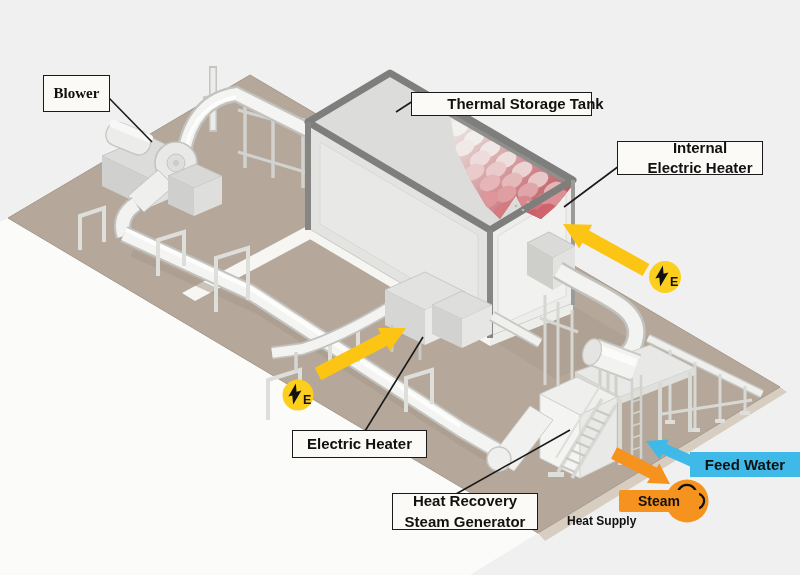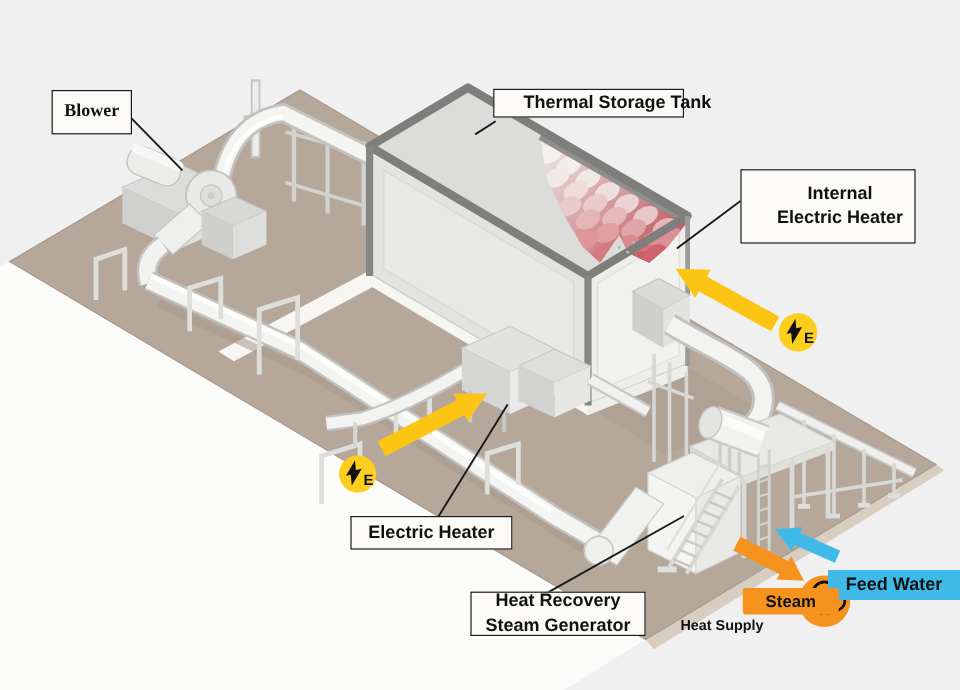--- a/index.html
+++ b/index.html
@@ -10,21 +10,21 @@
   html,body{margin:0;padding:0;background:#fff;}
   .stage{position:relative;width:800px;height:575px;overflow:hidden;
          font-family:"Liberation Sans",sans-serif;background:var(--background,#F0F0F0);}
   svg{position:absolute;left:0;top:0;}
   .label{position:absolute;box-sizing:border-box;border:1.6px solid var(--label_border,#1A1A1A);
          background:var(--label_bg,#FBFAF7);color:var(--ink,#111);
          display:flex;flex-direction:column;align-items:center;justify-content:center;
          font-weight:bold;font-size:15px;line-height:1.35;text-align:center;white-space:nowrap;}
   .band{position:absolute;box-sizing:border-box;display:flex;align-items:center;justify-content:center;
         font-weight:bold;color:#111;}
-  .band.blue{background:var(--accent_blue,#3FB9E8);font-size:15px;margin-top:23px;}
+  .band.blue{background:var(--accent_blue,#3FB9E8);font-size:15px;}
   .band.orange{background:var(--accent_orange,#F6921E);font-size:14px;border-radius:2px;margin-left:32px;}
   .caption{position:absolute;font-weight:bold;color:#111;font-size:12px;white-space:nowrap;}
   .e-letter{font-family:"Liberation Sans",sans-serif;font-weight:bold;font-size:12.5px;fill:#111;}
 </style>
 </head>
 <body>
 
 <div class="stage">
 <svg width="800" height="575" viewBox="0 0 800 575">
   <defs>
@@ -296,24 +296,24 @@
         <rect x="682.5" y="503" width="9" height="8"></rect>
       </g>
       <path d="M684,512 L684,505 M690,512 L690,505" stroke="#111" stroke-width="2.2" fill="none"></path>
     </g>
   </g>
 </svg>
 
 <div class="label" style="left:43px;top:75px;width:67px;height:37px;font-family:Liberation Serif, serif;">
   <span>Blower</span>
 </div>
-<div class="label" style="left:411px;top:74px;width:159px;height:24px;padding-left:48px;">
+<div class="label" style="left:411px;top:92px;width:181px;height:24px;padding-left:48px;">
   <span>Thermal Storage Tank</span>
 </div>
-<div class="label" style="left:617px;top:141px;width:146px;height:62px;padding-left:20px;">
+<div class="label" style="left:617px;top:141px;width:146px;height:34px;padding-left:20px;">
   <span>Internal</span>
   <span>Electric Heater</span>
 </div>
 <div class="label" style="left:292px;top:430px;width:135px;height:28px;">
   <span>Electric Heater</span>
 </div>
 <div class="label" style="left:392px;top:493px;width:146px;height:37px;">
   <span>Heat Recovery</span>
   <span>Steam Generator</span>
 </div>

